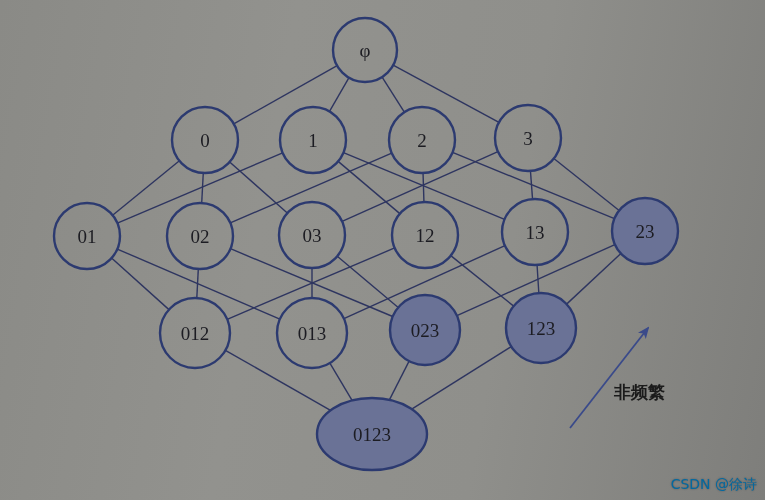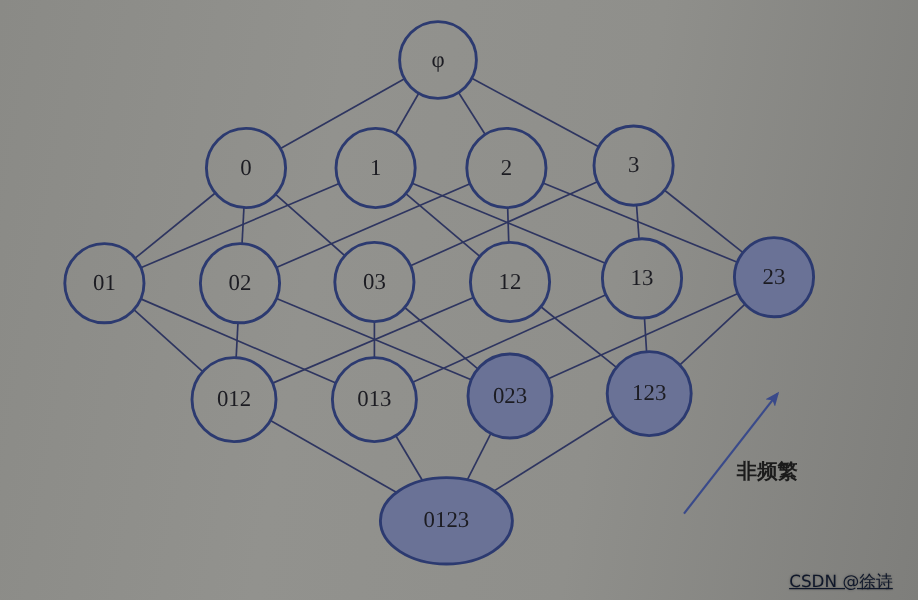--- a/index.html
+++ b/index.html
@@ -15,24 +15,23 @@
     font-size:19px; fill:#1c1c22; text-anchor:middle; dominant-baseline:central;
   }
   .edge { stroke:#2e3560; stroke-width:1.4; }
   .circle-plain { fill:none; stroke:#2c3a70; stroke-width:2.4; }
   .circle-shaded { fill:#6a7296; stroke:#2c3a70; stroke-width:2.4; }
   .annot {
     font-family: "DejaVu Sans", sans-serif;
     font-size:17px; font-weight:bold; fill:#1b1b1b;
   }
   .watermark {
-    position:absolute; right:21px; bottom:6px;
-    font-family: "DejaVu Sans", sans-serif; font-size:14px; color:#0f172a;
+    position:absolute; right:8px; bottom:6px;
+    font-family: "DejaVu Sans", sans-serif; font-size:14px; color:#0369a1;
     text-shadow: 0 0 2px rgba(0,0,0,0.35);
-    text-decoration: underline;
   }
 </style>
 </head>
 <body>
 
 <svg id="stage" width="765" height="500" viewBox="0 0 765 500">
   <defs>
     <marker id="arrowhead" markerWidth="12" markerHeight="10" refX="10" refY="5" orient="auto" markerUnits="userSpaceOnUse">
       <path d="M0,0 L12,5 L0,10 L3,5 Z" fill="#3a4a8a"></path>
     </marker>

